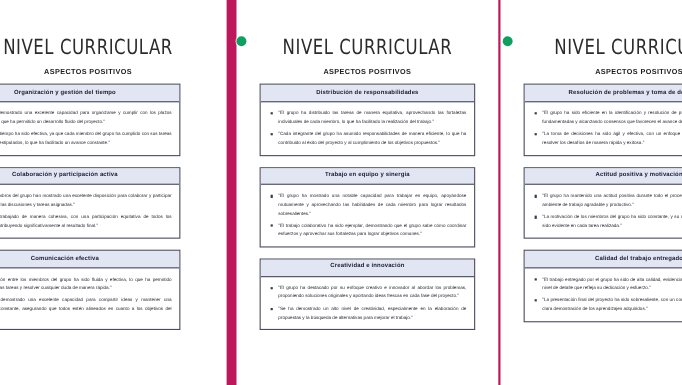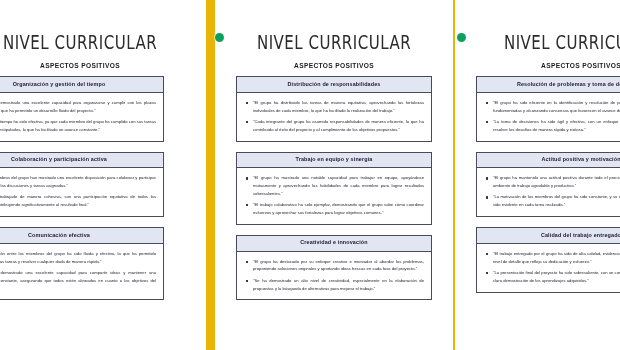--- a/index.html
+++ b/index.html
@@ -9,21 +9,21 @@
     height: 350px;
     overflow: hidden;
     background: #ffffff;
     font-family: "Liberation Sans", sans-serif;
   }
 
   #canvas {
     position: relative;
     width: 620px;
     height: 350px;
-    background: #eab308;
+    background: #be185d;
     overflow: hidden;
   }
 
   
   .page {
     position: absolute;
     top: 0;
     height: 350px;
     background: #ffffff;
   }

